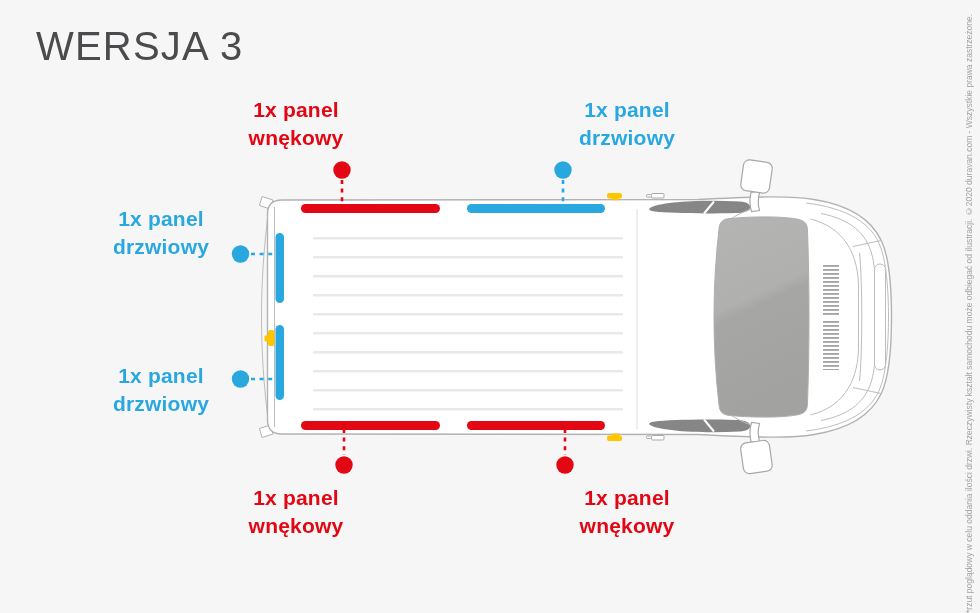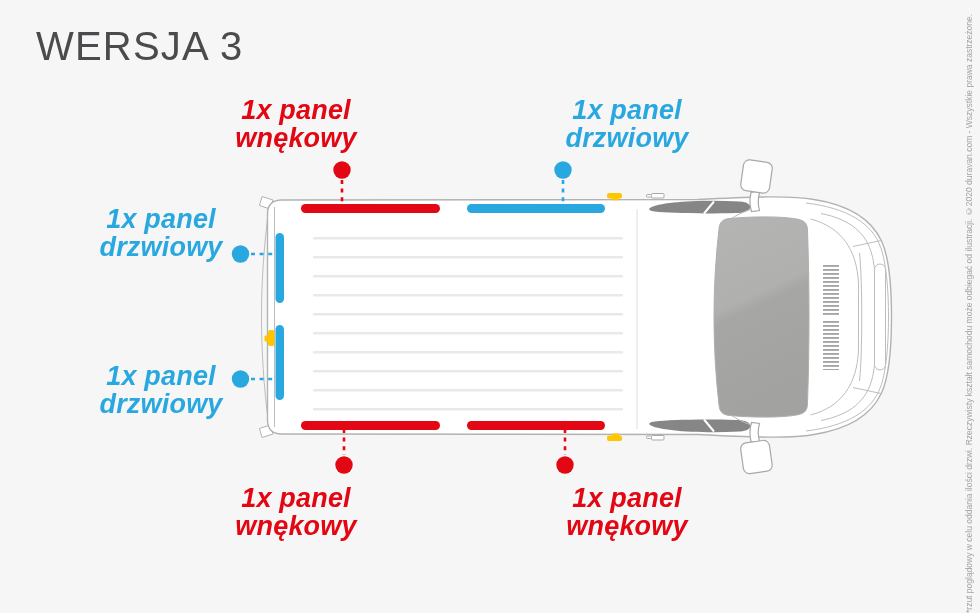--- a/index.html
+++ b/index.html
@@ -9,22 +9,22 @@
     font-family:"Liberation Sans","DejaVu Sans",sans-serif;
   }
   .stage{position:absolute;inset:0;width:980px;height:613px;}
   .title{
     position:absolute;left:36px;top:24px;
     font-size:40px;font-weight:400;letter-spacing:1.2px;
     color:#4b4b4d;margin:0;white-space:nowrap;
   }
   .lbl{
     position:absolute;transform:translateX(-50%);
-    text-align:center;font-weight:700;font-size:27px;line-height:28px;
-    letter-spacing:.2px;white-space:nowrap;font-style:italic;
+    text-align:center;font-weight:700;font-size:21px;line-height:28px;
+    letter-spacing:.2px;white-space:nowrap;
   }
   .lbl .ln{display:block;}
   .lbl.red{color:var(--red);}
   .lbl.blue{color:var(--blue);}
   .copyright{
     position:absolute;top:0;right:5px;height:613px;
     writing-mode:vertical-rl;transform:rotate(180deg);
     font-size:8.5px;line-height:12px;color:#a3a3a3;
     letter-spacing:0;white-space:nowrap;overflow:hidden;
   }

